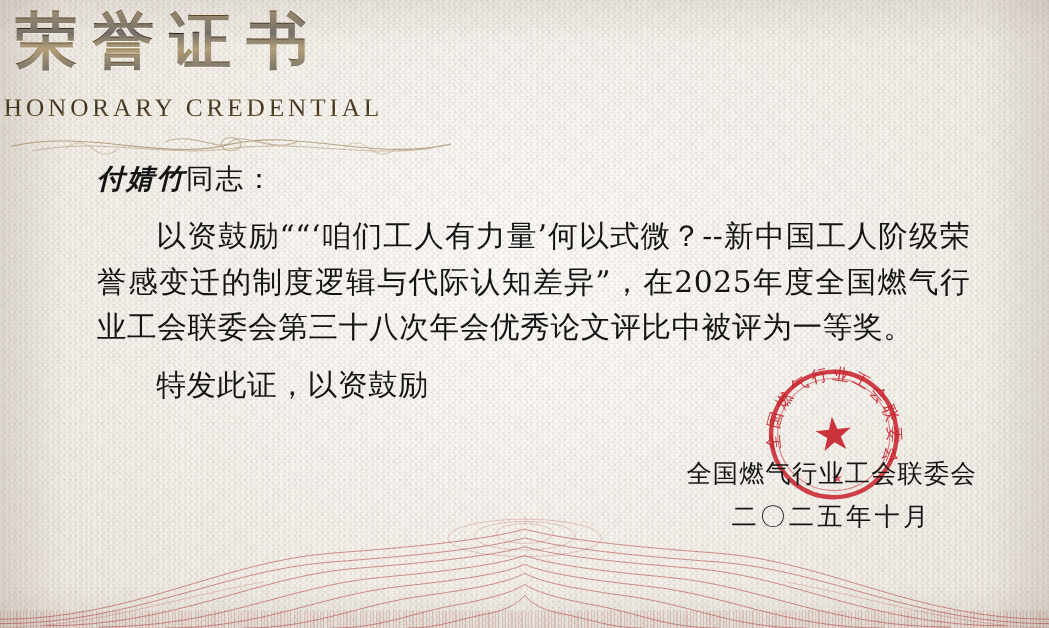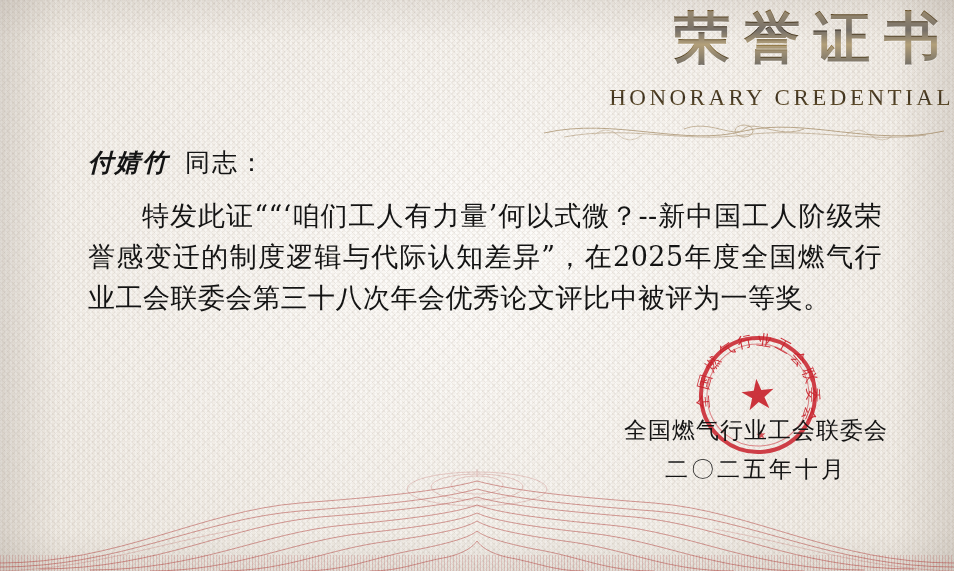--- a/index.html
+++ b/index.html
@@ -44,21 +44,21 @@
       linear-gradient(to top, rgba(150,140,130,0.14) 0px, rgba(150,140,130,0) 40px);
     pointer-events: none;
   }
 
   
   .header {
     position: absolute;
     top: 8px;
     left: 0;
     width: 100%;
-    text-align: right;
+    text-align: left;
   }
   .title-cn {
     font-family: "DejaVu Serif", "Liberation Serif", serif;
     font-size: 56px;
     font-weight: bold;
     letter-spacing: 14px;
     text-indent: 14px;
     line-height: 1.05;
     background: linear-gradient(to bottom, #6b5226 0%, #2e2418 38%, #8a6d33 62%, #241d14 100%);
     -webkit-background-clip: text;
@@ -100,21 +100,21 @@
     letter-spacing: 1px;
     margin-bottom: 16px;
     white-space: nowrap;
   }
   .salutation .name {
     font-weight: bold;
     letter-spacing: 2px;
     font-style: italic;
   }
   .salutation .suffix {
-    margin-left: 16px;
+    margin-left: 0;
     letter-spacing: 2px;
   }
   .para {
     font-size: 27px;
     line-height: 1.52;
     text-align: justify;
     text-indent: 2em;
     letter-spacing: 0.5px;
   }
   .para2 {
@@ -193,21 +193,22 @@
         <path d="M60 20 q12 -10 24 0 q12 10 24 0" stroke-opacity=".5"></path>
         <path d="M312 20 q12 -10 24 0 q12 10 24 0" stroke-opacity=".5"></path>
       </g>
     </svg>
   </div>
 
   <div class="body-text">
     <div class="salutation">
       <span class="name">付婧竹</span><span class="suffix">同志：</span>
     </div>
-    <div class="para">特发此证““‘咱们工人有力量’何以式微？--新中国工人阶级荣誉感变迁的制度逻辑与代际认知差异”，在2025年度全国燃气行业工会联委会第三十八次年会优秀论文评比中被评为一等奖。</div>
+    <div class="para">以资鼓励““‘咱们工人有力量’何以式微？--新中国工人阶级荣誉感变迁的制度逻辑与代际认知差异”，在2025年度全国燃气行业工会联委会第三十八次年会优秀论文评比中被评为一等奖。</div>
+    <div class="para para2">特发此证，以资鼓励</div>
   </div>
 
   <svg class="seal" viewBox="0 0 128 128">
     <g transform="rotate(-6 64 64)">
       <circle cx="64" cy="64" r="57" fill="none" stroke="#c8202a" stroke-width="4" opacity="0.85"></circle>
       <circle cx="64" cy="64" r="51" fill="none" stroke="#c8202a" stroke-width="1" opacity="0.5"></circle>
       <path id="sealArc" d="M 64 118 A 54 54 0 1 1 64 10 A 54 54 0 1 1 64 118" fill="none"></path>
       <path id="sealArcTop" d="M 20 88 A 50 50 0 1 1 108 88" fill="none"></path>
       <text fill="#c8202a" font-family="'DejaVu Serif', serif" font-size="15" letter-spacing="3" opacity="0.9">
         <textPath href="#sealArcTop" startOffset="8%">全国燃气行业工会联委会</textPath>

